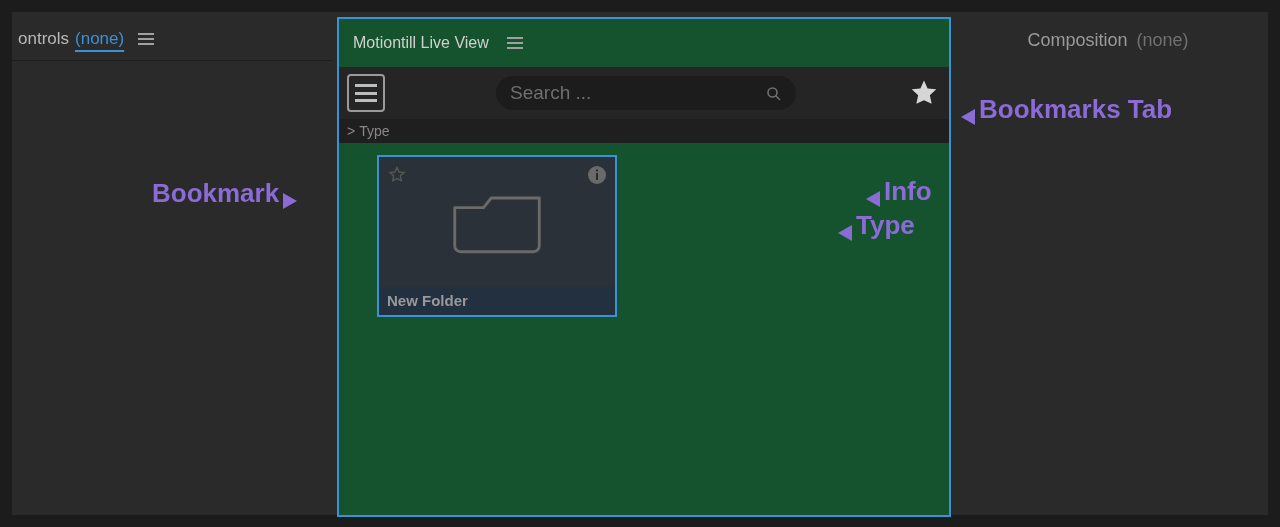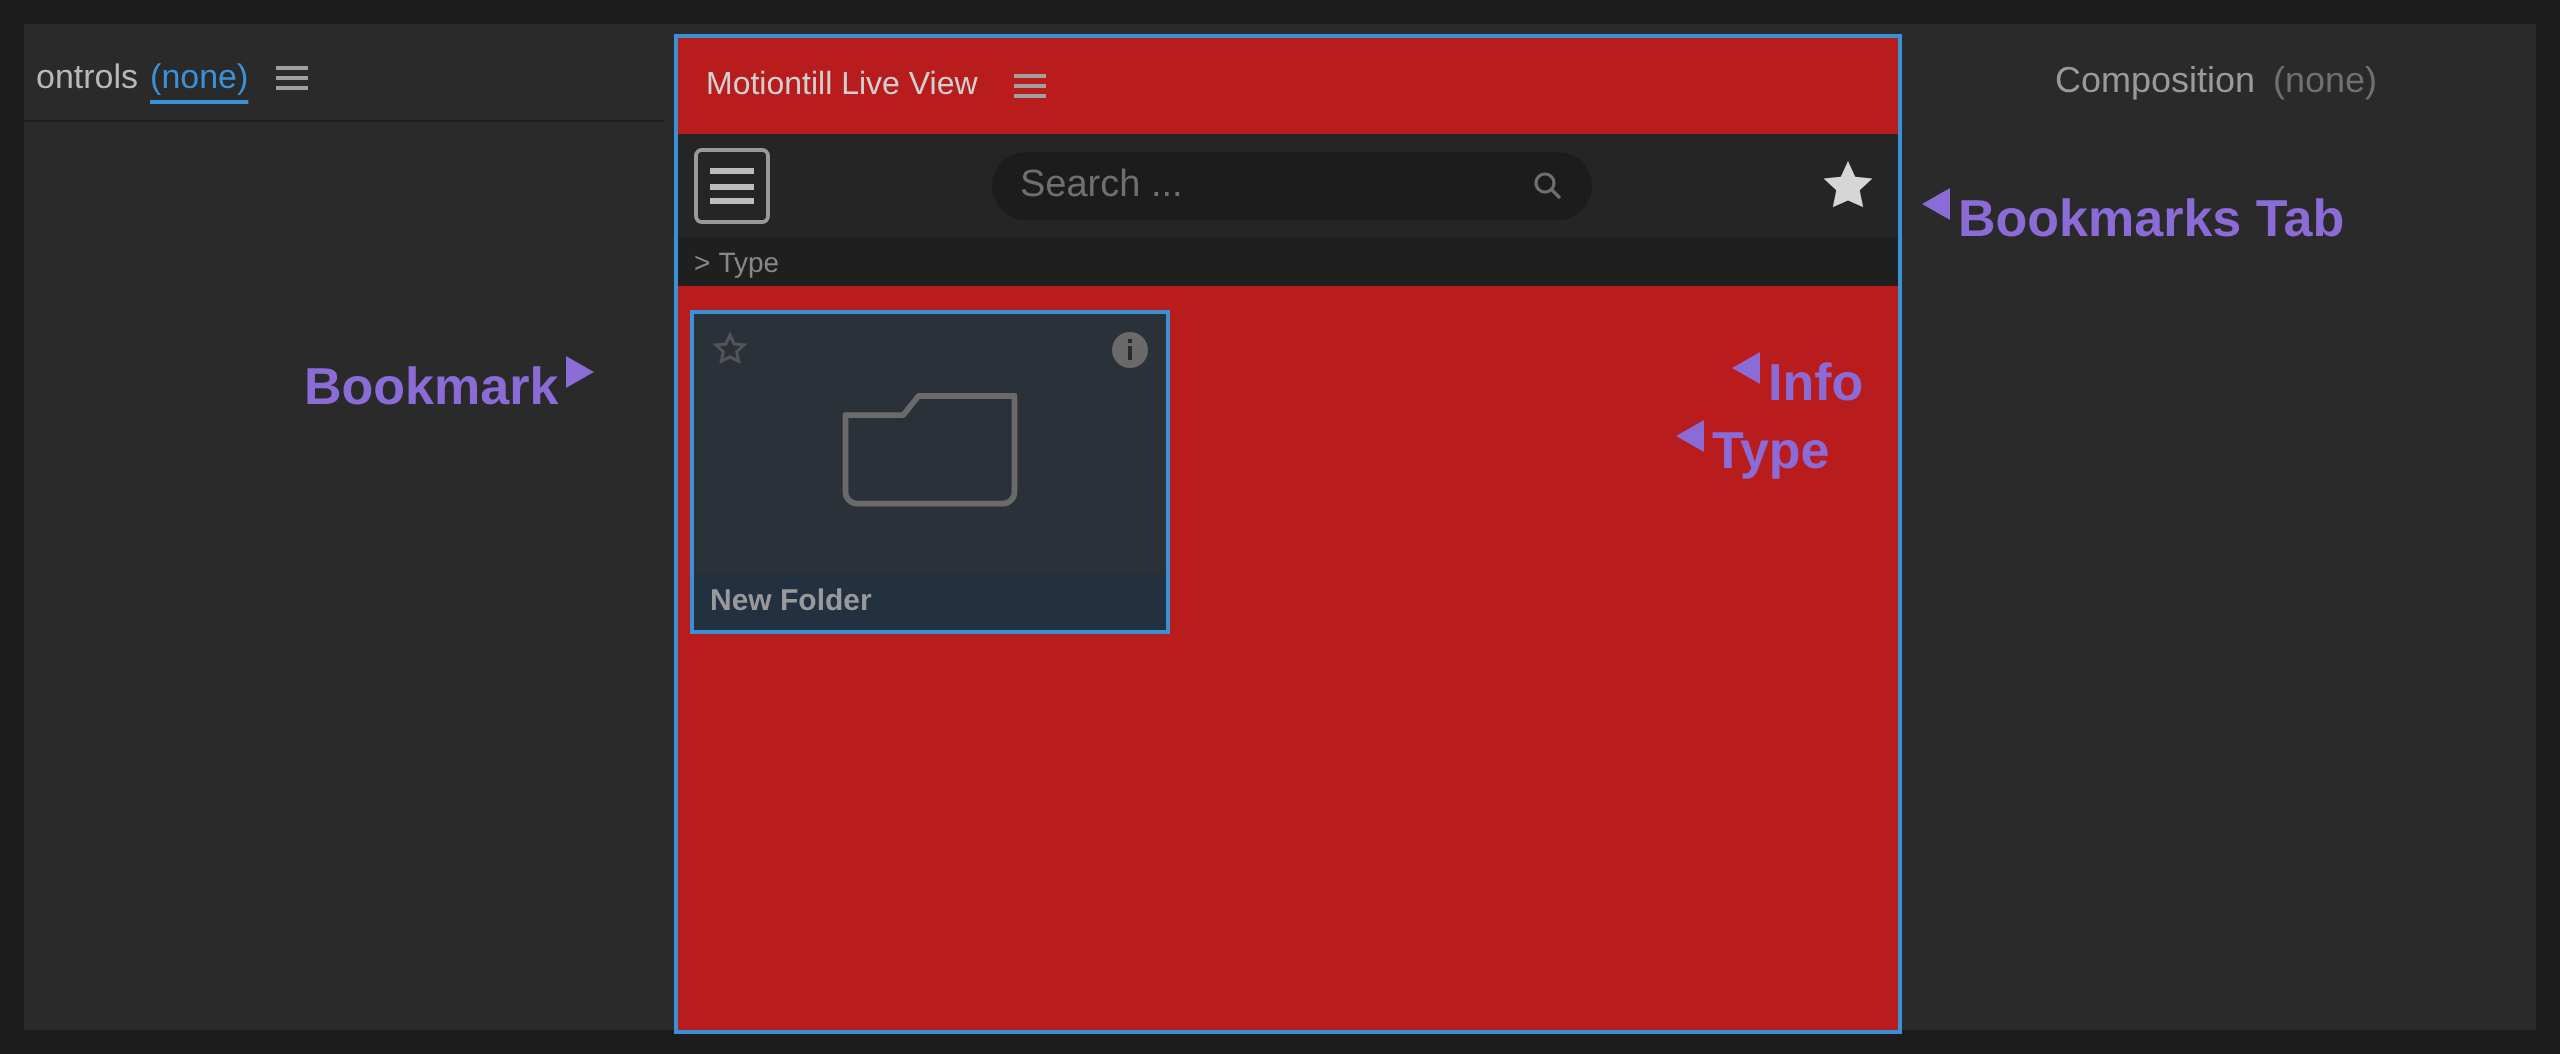--- a/index.html
+++ b/index.html
@@ -60,21 +60,21 @@
   .right-header .dim { color: #707070; margin-left: 4px; }
 
   
   .center-panel {
     position: absolute;
     top: 5px;
     left: 325px;
     width: 614px;
     height: 500px;
     border: 2px solid #3a91d6;
-    background: #b91c1c;
+    background: #14532d;
     display: flex;
     flex-direction: column;
   }
   .panel-titlebar {
     height: 48px;
     display: flex;
     align-items: center;
     padding: 0 14px;
     color: #d0d0d0;
     font-size: 16px;
@@ -157,20 +157,21 @@
     height: 162px;
     background: #252525;
     border: 1px solid #555;
     display: flex;
     flex-direction: column;
     position: relative;
   }
   .card.selected {
     border: 2px solid #3a91d6;
     background: #2b3138;
+    margin-left: 32px;
   }
   .card .preview {
     flex: 1;
     display: flex;
     align-items: center;
     justify-content: center;
     position: relative;
   }
   .card .caption {
     height: 28px;
@@ -203,21 +204,21 @@
   }
 
   
   .anno {
     position: absolute;
     color: #8b6bd6;
     font-size: 26px;
     font-weight: bold;
     font-family: Arial, sans-serif;
     display: flex;
-    align-items: flex-start;
+    align-items: flex-end;
     pointer-events: none;
   }
   .tri-r { width:0; height:0; border-top:8px solid transparent; border-bottom:8px solid transparent; border-left:14px solid #8b6bd6; display:inline-block; margin:0 4px; }
   .tri-l { width:0; height:0; border-top:8px solid transparent; border-bottom:8px solid transparent; border-right:14px solid #8b6bd6; display:inline-block; margin:0 4px; }
 
 </style>
 </head>
 <body>
 
 <div class="stage">

